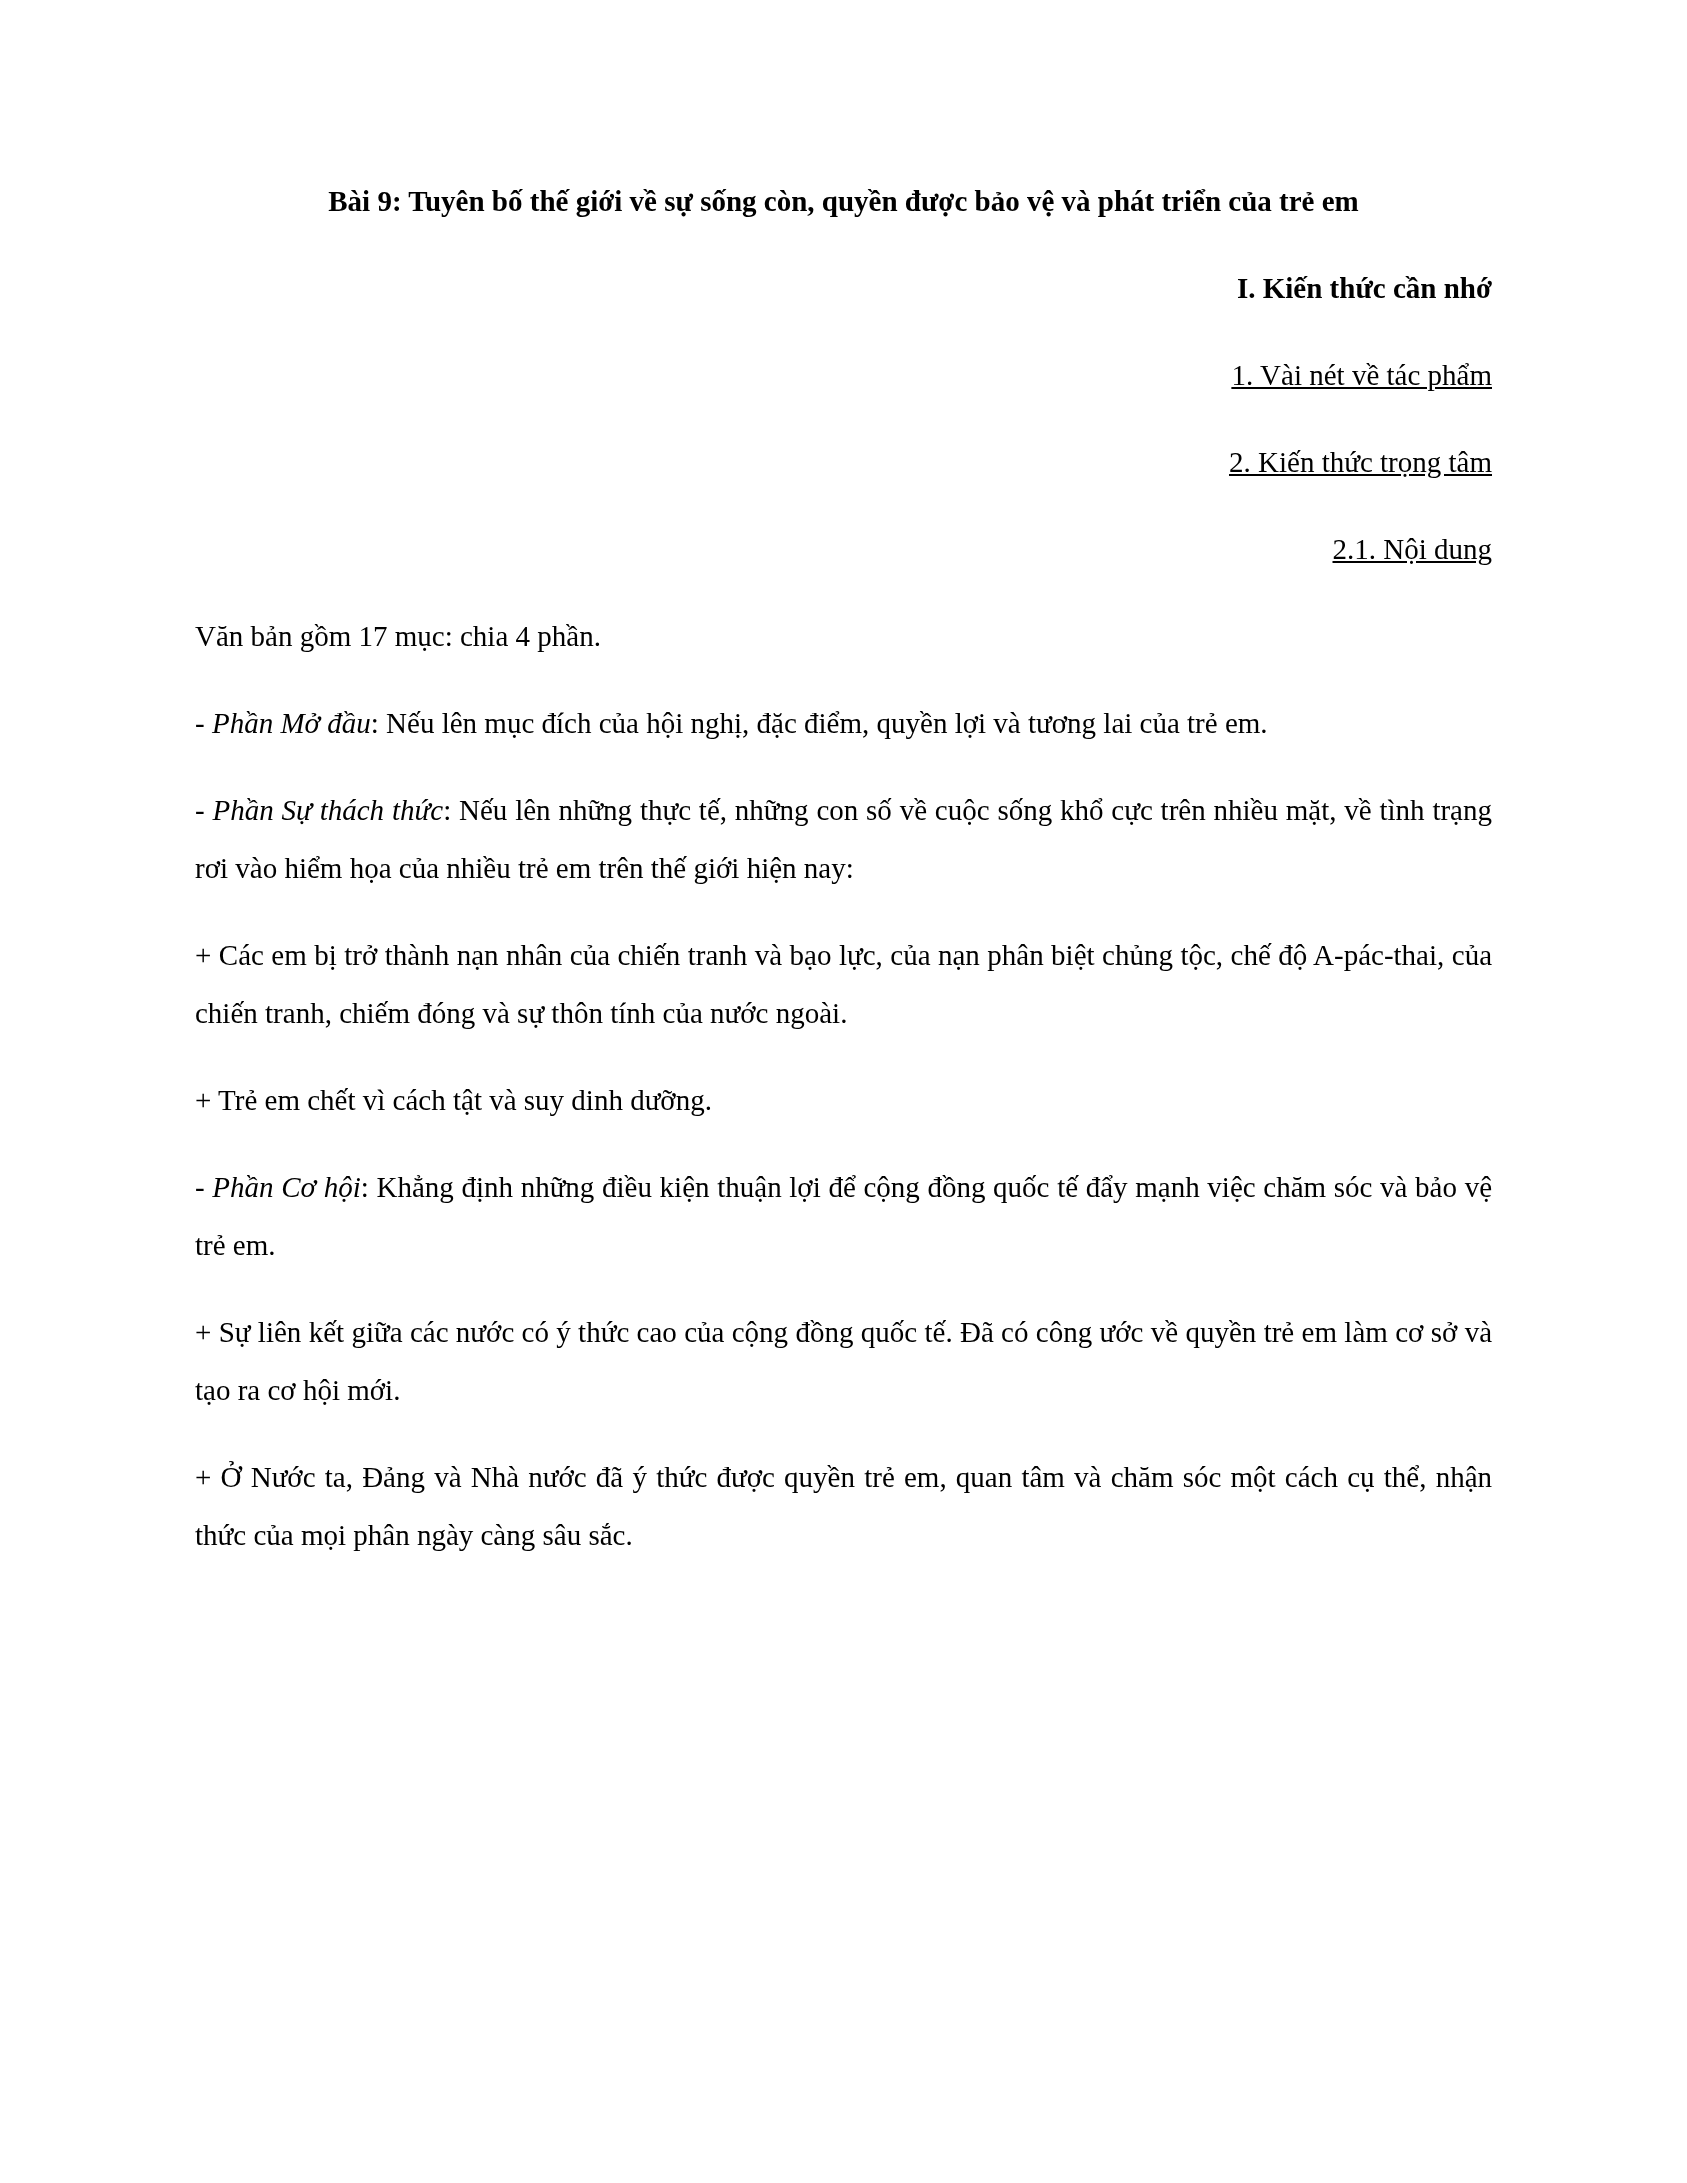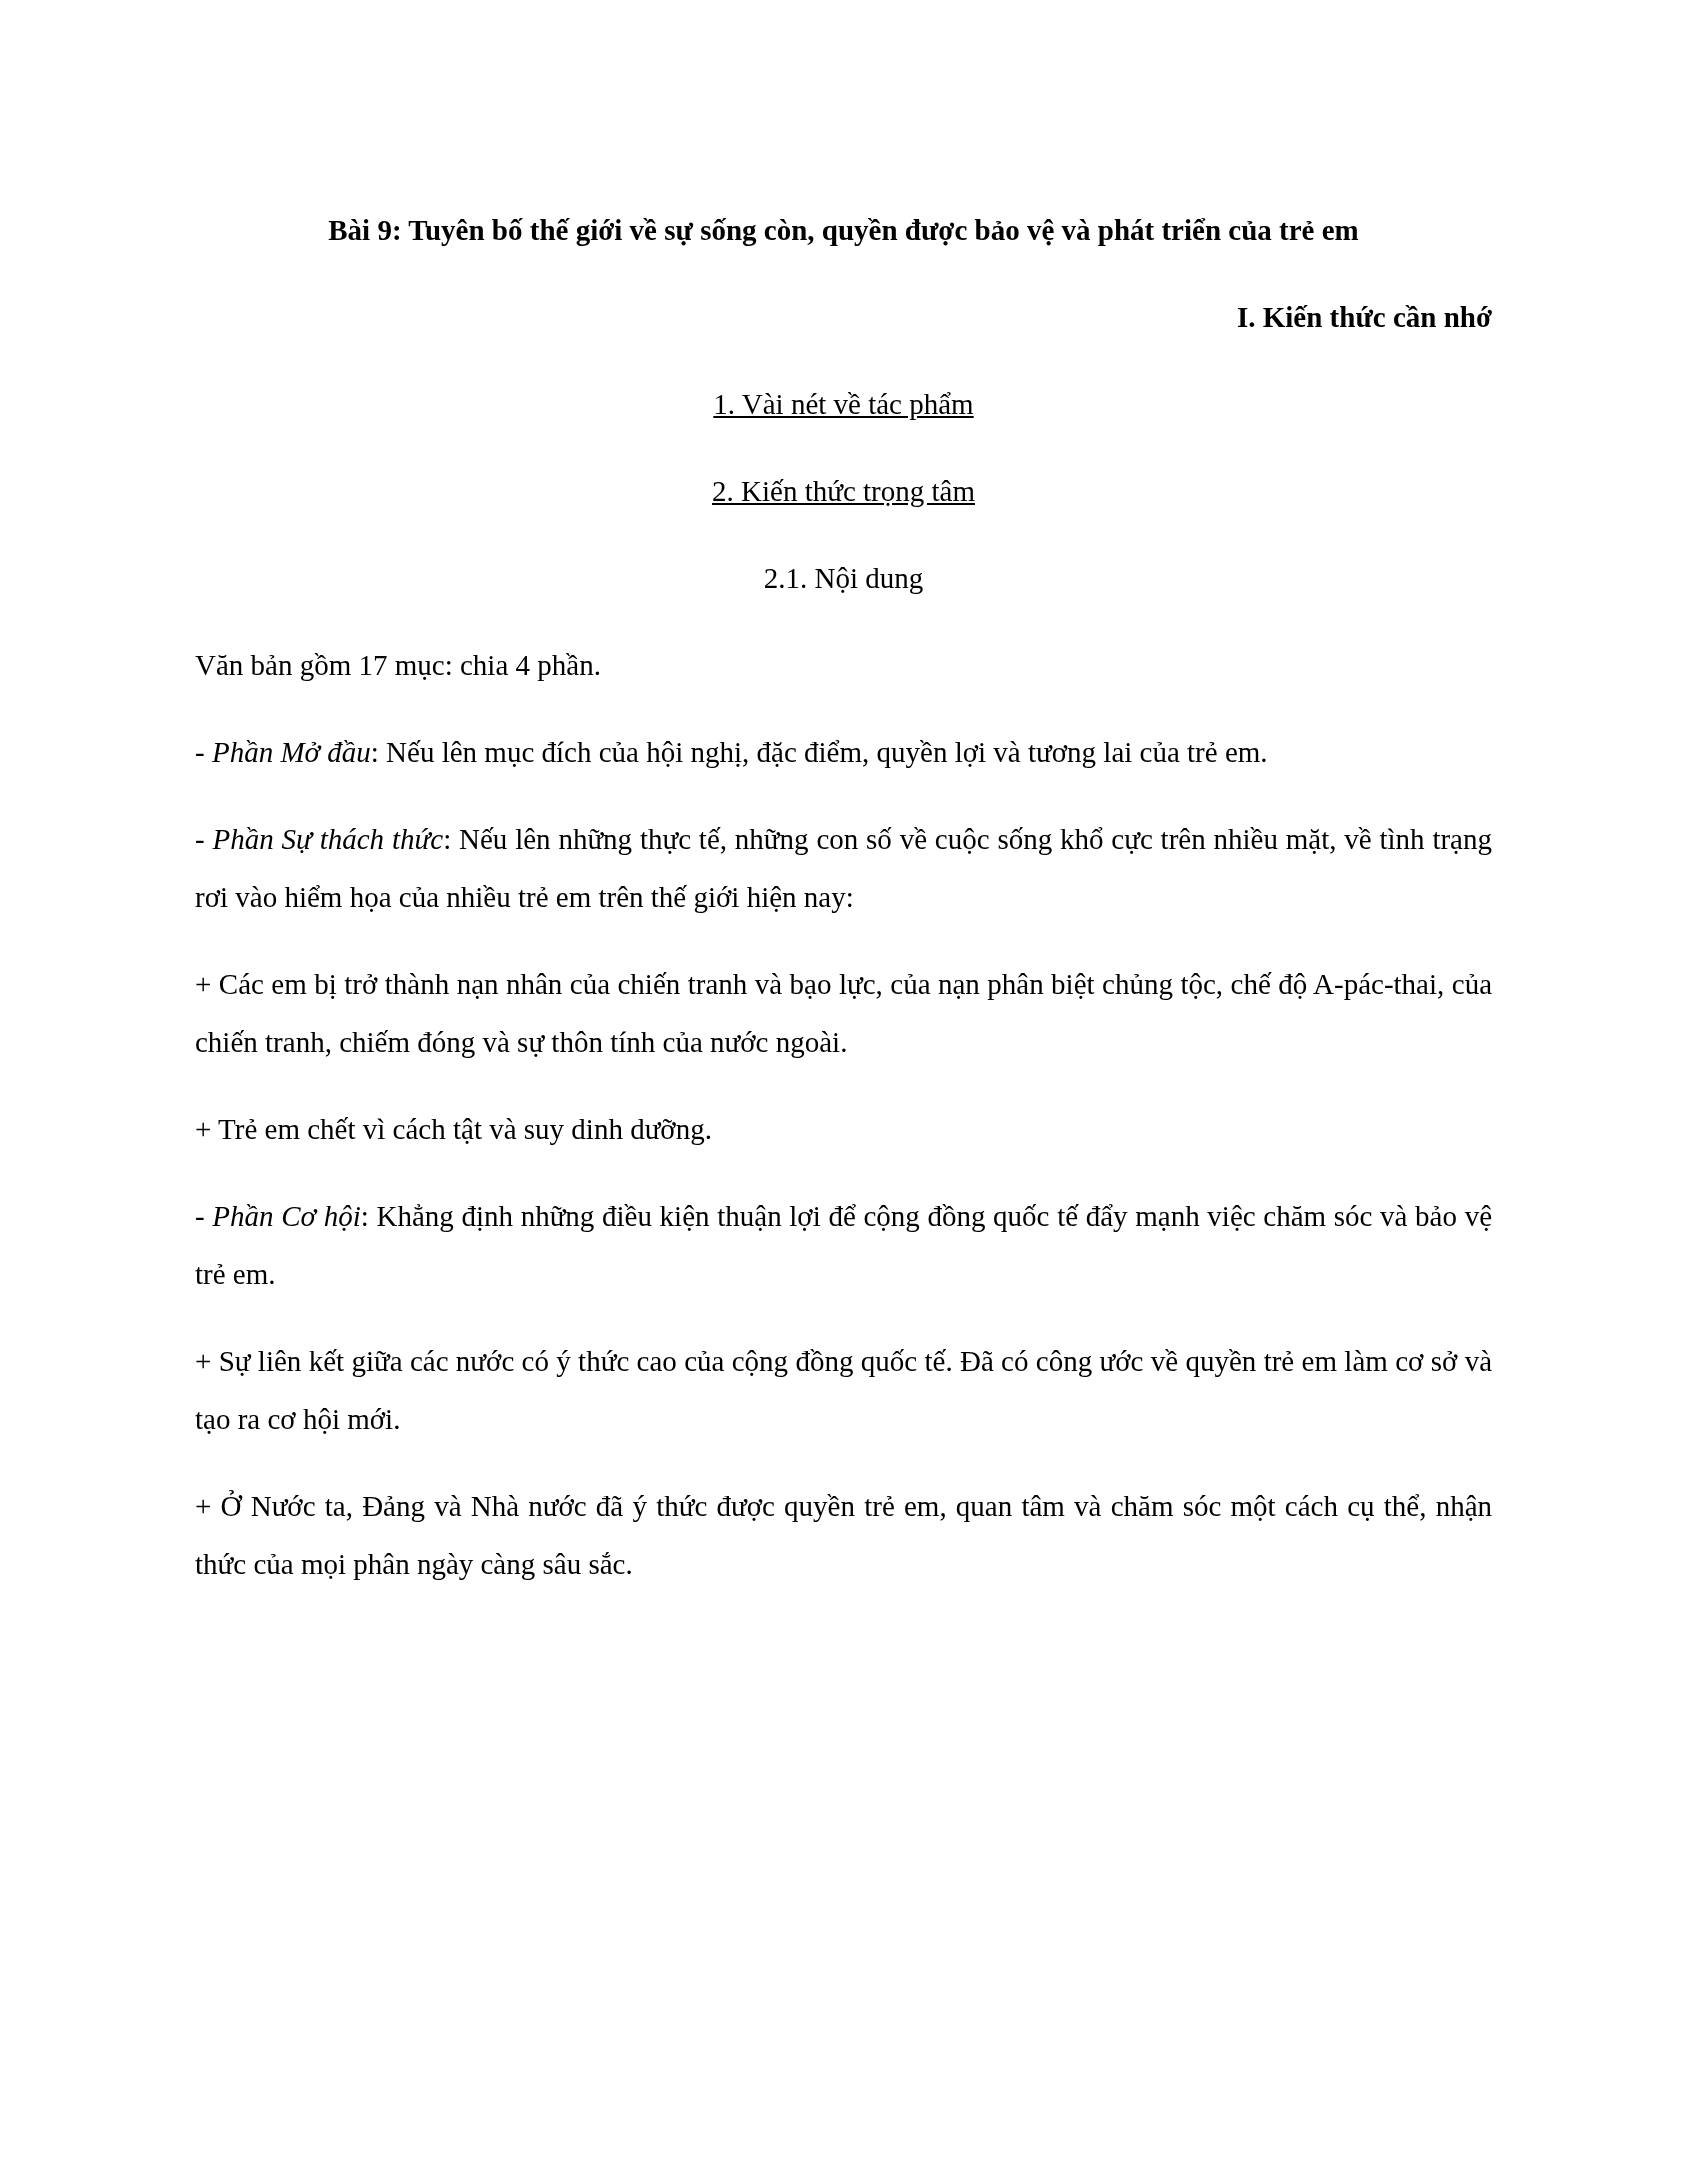--- a/index.html
+++ b/index.html
@@ -12,40 +12,41 @@
     width: 1687px;
     height: 2183px;
     background: #ffffff;
     overflow: hidden;
     font-family: "Liberation Serif", "DejaVu Serif", serif;
     color: #000000;
   }
   .content {
     position: absolute;
     left: 195px;
-    top: 201px;
+    top: 172px;
     width: 1297px;
   }
   .content p {
     margin: 0 0 29px 0;
     font-size: 29px;
     line-height: 58px;
     text-align: justify;
     color: #000000;
   }
   p.doc-title {
     text-align: center;
     font-weight: bold;
   }
   p.heading-bold {
     font-weight: bold;
     text-align: right;
   }
   p.heading-plain {
-    text-align: center;
+    text-align: right;
+    text-decoration: underline;
   }
   .underline {
     text-decoration: underline;
   }
   .italic {
     font-style: italic;
   }
 </style>
 </head>
 <body>

